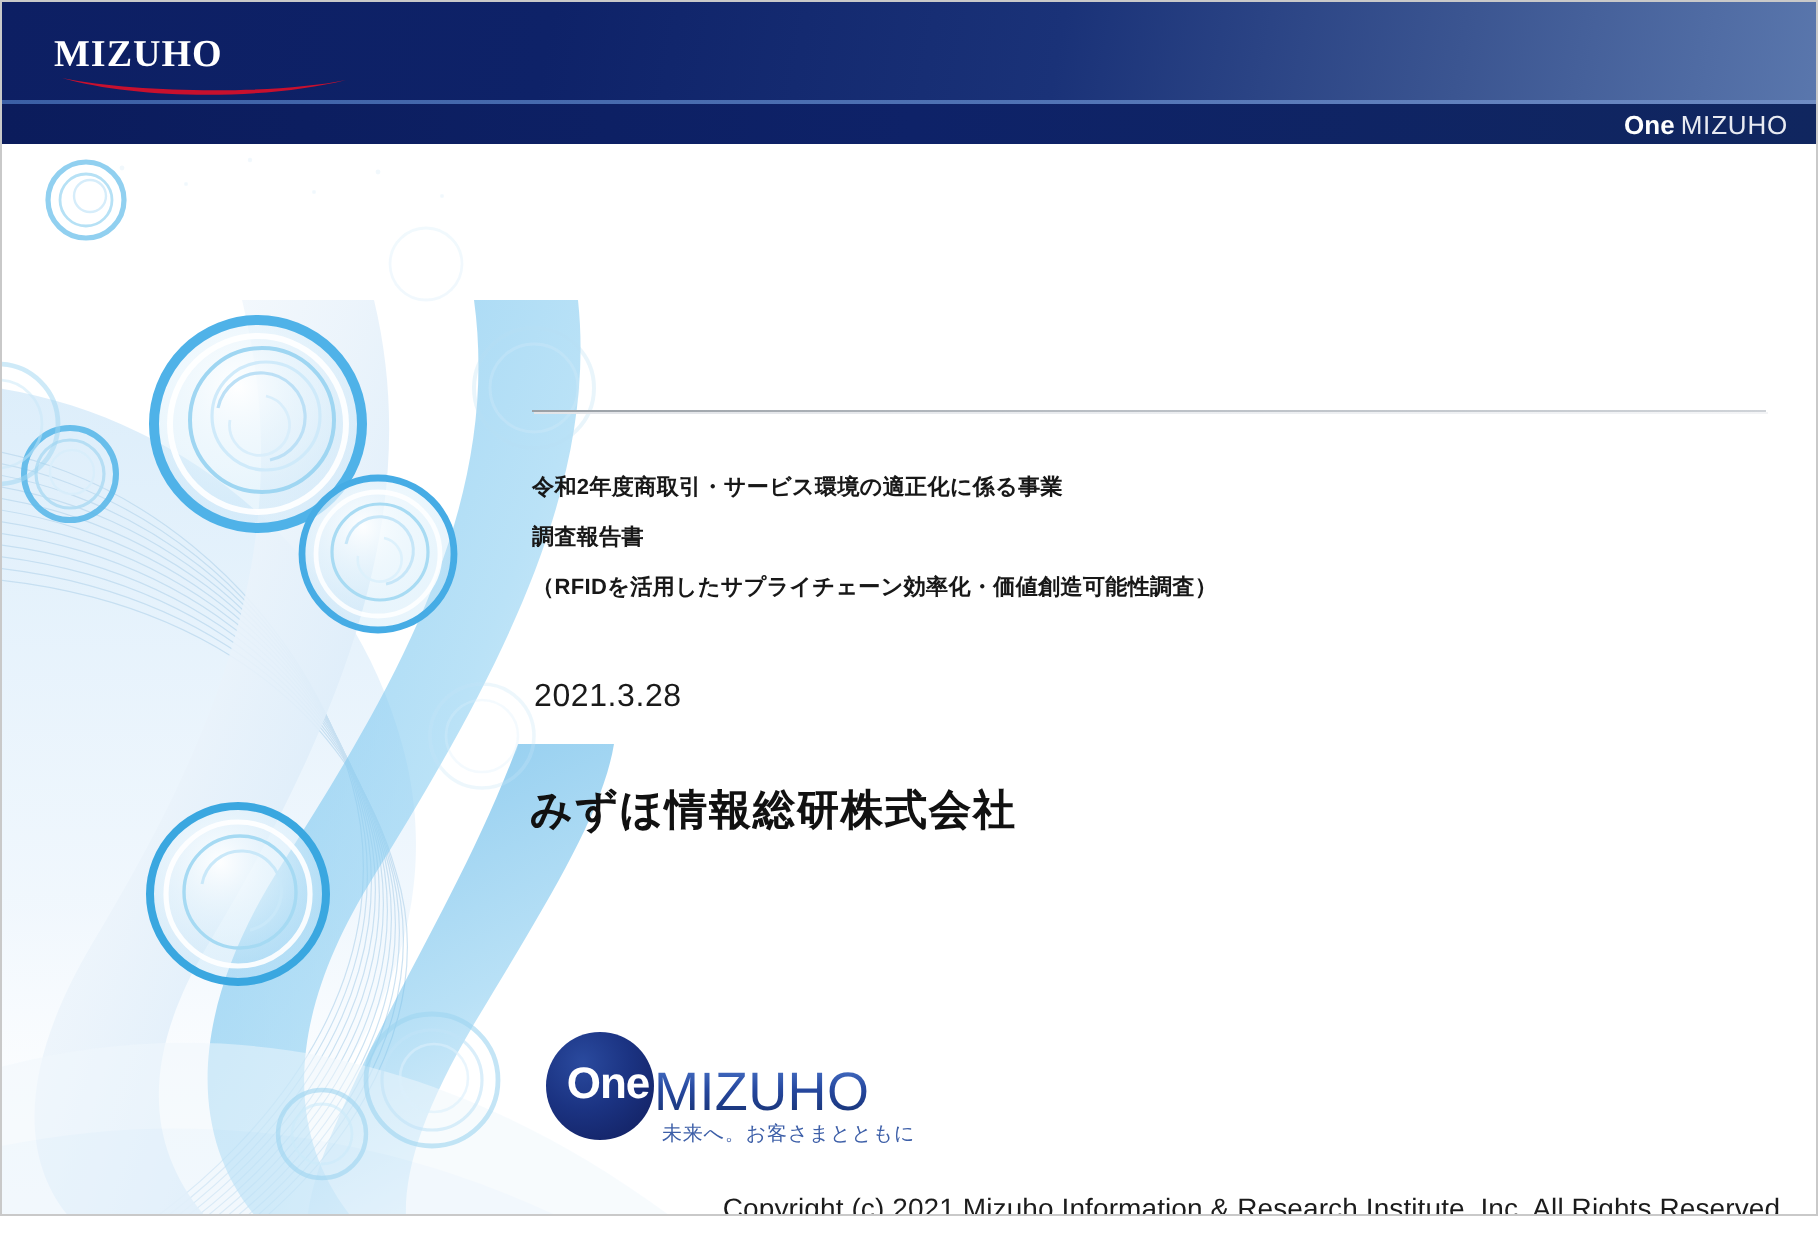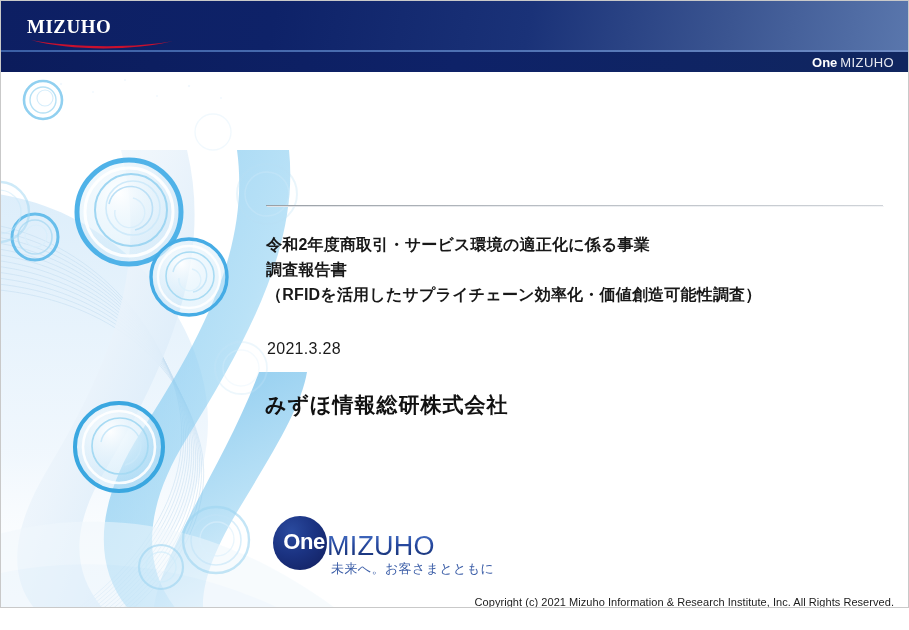--- a/index.html
+++ b/index.html
@@ -121,21 +121,21 @@
   }
 
   .title-block {
     position: absolute;
     left: 265px; top: 231px;
     width: 600px;
   }
   .title-line {
     color: #181818;
     font-weight: bold;
-    font-size: 16px;
+    font-size: 11px;
     line-height: 25px;
     letter-spacing: 0.2px;
     white-space: nowrap;
   }
 
   .doc-date {
     position: absolute;
     left: 266px; top: 339px;
     color: #1a1a1a;
     font-size: 16px;
@@ -185,32 +185,32 @@
     font-weight: 500;
     background: linear-gradient(180deg, #4a74c8 0%, #26489f 45%, #16306f 100%);
     -webkit-background-clip: text;
     background-clip: text;
     color: #21409a;
     -webkit-text-fill-color: transparent;
   }
   .logo-tagline {
     position: absolute;
     left: 58px; top: 46px;
-    font-size: 13px;
+    font-size: 10px;
     color: #3d5fa8;
     letter-spacing: 0.4px;
     white-space: nowrap;
   }
 
   
   .copyright {
     position: absolute;
     right: 14px; top: 595px;
     color: #1c1c1c;
-    font-size: 11px;
+    font-size: 14px;
     letter-spacing: 0.05px;
     white-space: nowrap;
   }
 </style>
 </head>
 <body>
 
 <div id="slide">
 
   <div class="header-band"></div>

